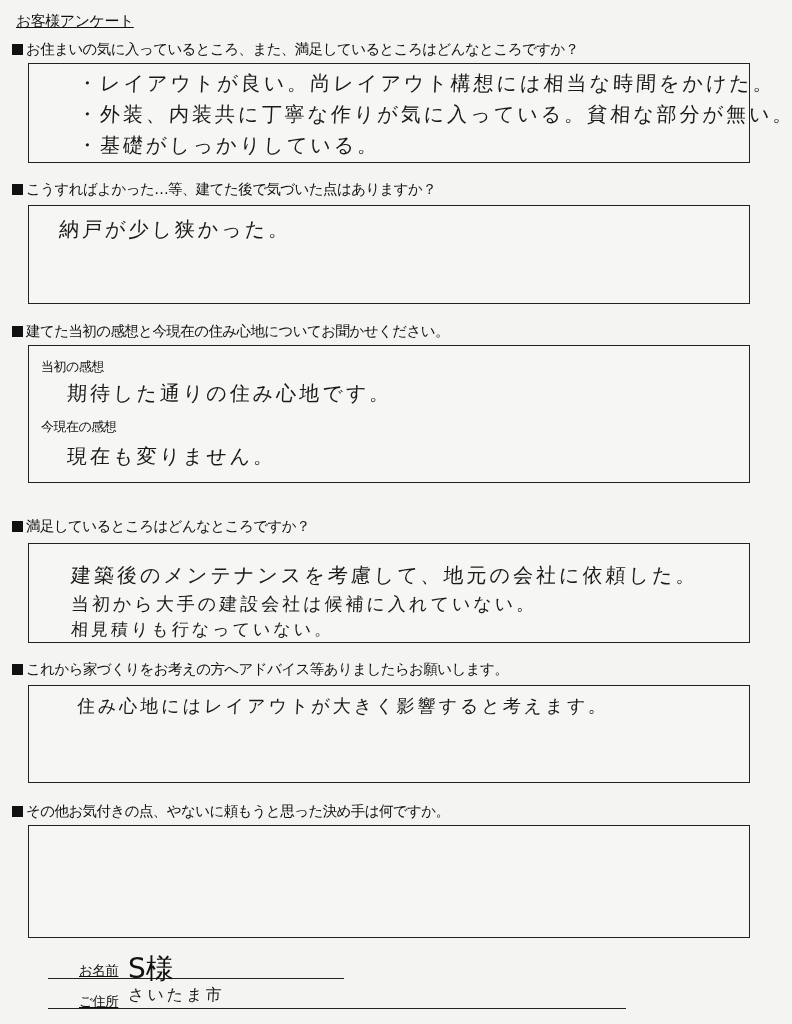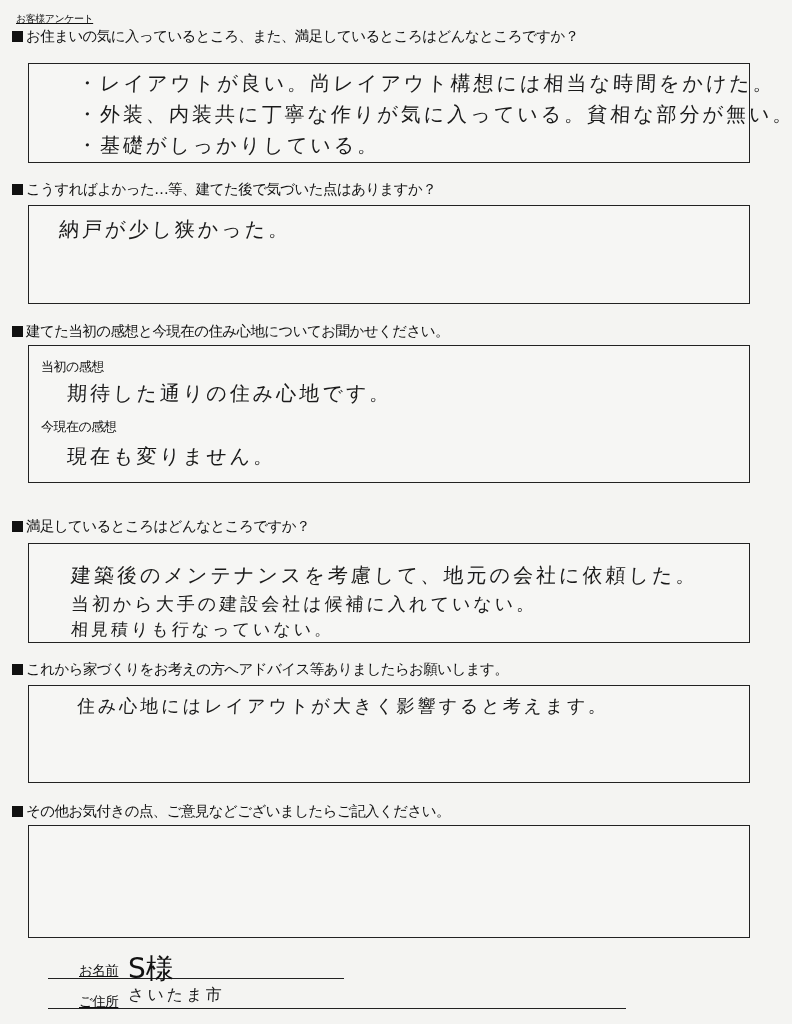--- a/index.html
+++ b/index.html
@@ -4,21 +4,21 @@
 <style>
   html, body { margin: 0; padding: 0; }
   body {
     width: 792px; height: 1024px; position: relative; overflow: hidden;
     background: #f4f4f2;
     font-family: "DejaVu Sans", "Liberation Sans", sans-serif;
     color: #111;
   }
   .form-title {
     position: absolute; left: 16px; top: 12px;
-    font-size: 10px; text-decoration: underline; letter-spacing: -0.5px;
+    font-size: 15px; text-decoration: underline; letter-spacing: -0.5px;
   }
   .q {
     position: absolute; left: 12px; font-size: 14.5px; letter-spacing: -0.6px;
     white-space: nowrap;
   }
   .q .sq { display: inline-block; width: 11px; height: 11px; background: #111; margin-right: 3px; vertical-align: -1px; }
   .box {
     position: absolute; left: 28px; width: 722px;
     border: 1.5px solid #222; background: #f6f6f4; box-sizing: border-box;
   }
@@ -33,21 +33,21 @@
   .sig-line { position: absolute; border-bottom: 1.5px solid #222; }
   .sig-value { position: absolute; white-space: nowrap; }
 </style>
 </head>
 <body>
 
 <div>
 
   <div class="form-title">お客様アンケート</div>
 
-  <div class="q" style="top:27px;">
+  <div class="q" style="top:40px;">
     <span class="sq"></span><span>お住まいの気に入っているところ、また、満足しているところはどんなところですか？</span>
   </div>
   <div class="box" style="top:63px; height:100px;">
     <div class="hw" style="left:48px; top:6px;">・レイアウトが良い。尚レイアウト構想には相当な時間をかけた。</div>
     <div class="hw" style="left:48px; top:37px;">・外装、内装共に丁寧な作りが気に入っている。貧相な部分が無い。</div>
     <div class="hw" style="left:48px; top:68px;">・基礎がしっかりしている。</div>
   </div>
 
   <div class="q" style="top:180px;">
     <span class="sq"></span><span>こうすればよかった…等、建てた後で気づいた点はありますか？</span>
@@ -76,21 +76,21 @@
   </div>
 
   <div class="q" style="top:660px;text-align:right;">
     <span class="sq"></span><span>これから家づくりをお考えの方へアドバイス等ありましたらお願いします。</span>
   </div>
   <div class="box" style="top:685px; height:98px;">
     <div class="hw" style="left:48px; top:8px; font-size:18px;">住み心地にはレイアウトが大きく影響すると考えます。</div>
   </div>
 
   <div class="q" style="top:802px;">
-    <span class="sq"></span><span>その他お気付きの点、ご意見などございましたらご記入ください。</span>
+    <span class="sq"></span><span>その他お気付きの点、やないに頼もうと思った決め手は何ですか。</span>
   </div>
   <div class="box" style="top:825px; height:113px;"></div>
 
   <div class="sig-label" style="left:48px; top:962px; text-decoration:underline;">お名前</div>
   <div class="sig-line" style="left:48px; top:978px; width:296px;"></div>
   <div class="sig-value" style="left:128px; top:950px; font-size:28px;">S様</div>
 
   <div class="sig-label" style="left:48px; top:993px; text-decoration:underline;">ご住所</div>
   <div class="sig-line" style="left:48px; top:1008px; width:578px;"></div>
   <div class="sig-value hw" style="left:128px; top:985px; font-size:16px;">さいたま市</div>

